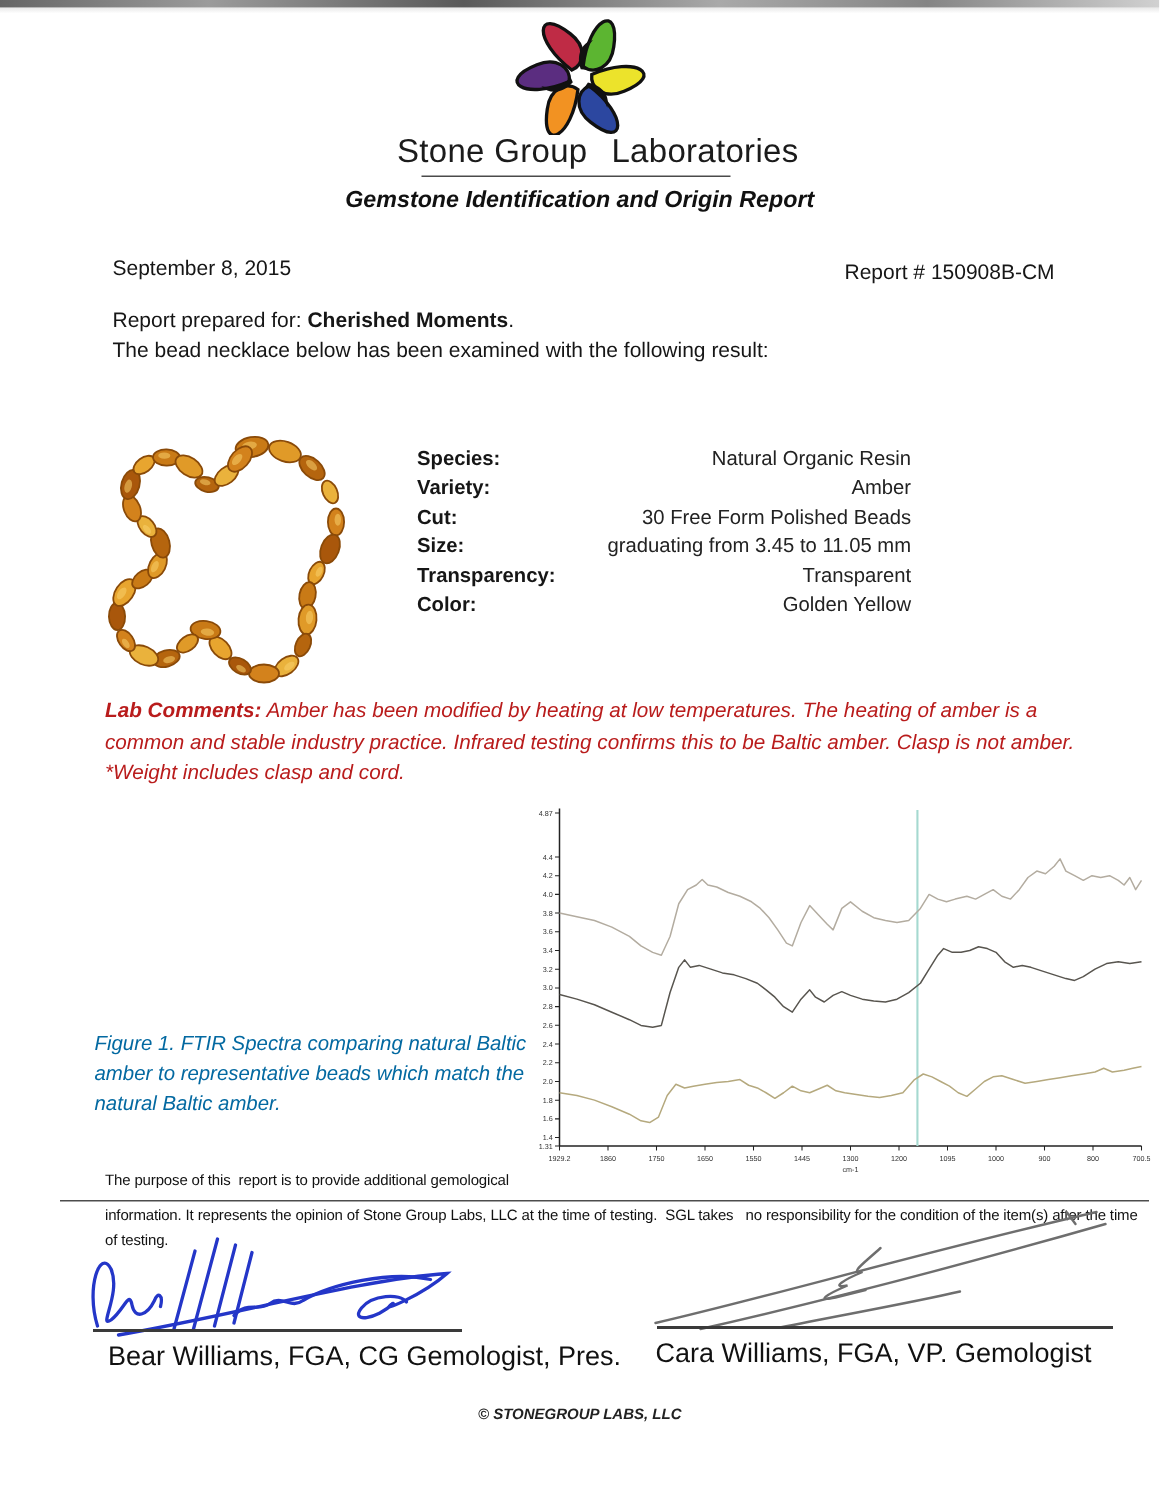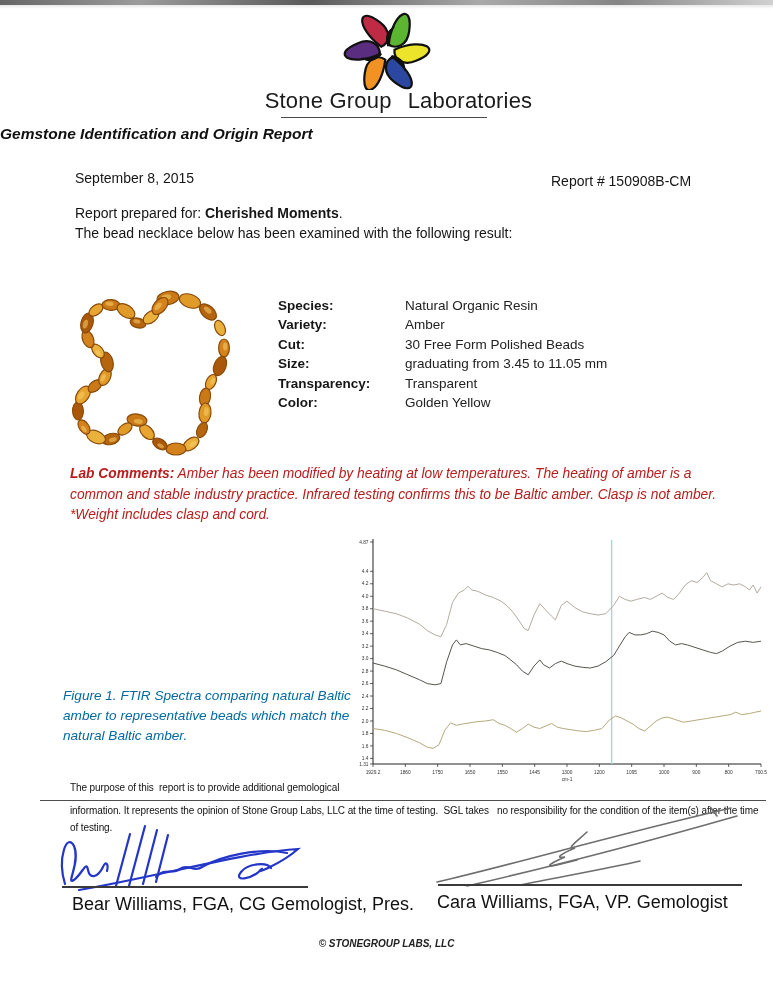--- a/index.html
+++ b/index.html
@@ -8,26 +8,26 @@
   .scan-edge{position:absolute;top:0;left:0;width:773px;height:5px;
         background:linear-gradient(90deg,#4a4a4a 0%,#8a8a8a 18%,#3c3c3c 40%,#9a9a9a 62%,#6f6f6f 80%,#c9c9c9 100%);
         opacity:.85;}
   .scan-edge-fade{position:absolute;top:5px;left:0;width:773px;height:4px;
         background:linear-gradient(#bbbbbb55,transparent);}
   .abs{position:absolute;}
   .brand-row{position:absolute;top:88px;left:0;width:773px;text-align:center;
         font-size:22px;color:#1b1b1b;letter-spacing:.2px;padding-left:12px;}
   .brand-gap{display:inline-block;width:16px;}
   .brand-underline{position:absolute;top:117px;left:281px;width:206px;height:1px;background:#4a4a4a;}
-  .report-title{position:absolute;top:125px;left:0;width:773px;text-align:left;
+  .report-title{position:absolute;top:125px;left:0;width:773px;text-align:center;
         font-size:15.5px;font-weight:bold;font-style:italic;color:#111;}
   .meta{font-size:14px;color:#161616;}
   .bold{font-weight:bold;}
   .results{position:absolute;top:298px;left:278px;font-size:13.5px;color:#161616;}
-  .results .row{display:flex;height:19.4px;align-items:flex-start;}
+  .results .row{display:flex;height:19.4px;align-items:flex-start;justify-content:space-between;}
   .results .lbl{width:127px;font-weight:bold;}
   .results .val{font-weight:400;color:#222;}
   .labcomments{position:absolute;top:464px;left:70px;width:662px;font-size:13.8px;
         font-style:italic;line-height:20.5px;color:#b91c1c;}
   .labcomments .head{font-weight:bold;}
   .figcaption{position:absolute;top:686px;left:63px;width:300px;font-size:13.6px;
         font-style:italic;line-height:20px;color:#0369a1;}
   .disc{font-size:10px;color:#121212;white-space:pre-wrap;letter-spacing:-0.1px;}
   .rule-mid{position:absolute;top:800px;left:40px;width:726px;height:1px;background:#4d4d4d;}
   .sigline{position:absolute;height:2px;background:#3a3a3a;}
@@ -59,21 +59,21 @@
     </svg>
 
   <div class="brand-row">
     <span>Stone Group</span><span class="brand-gap"></span><span>Laboratories</span>
   </div>
   <div class="brand-underline"></div>
 
   <div class="report-title">Gemstone Identification and Origin Report</div>
 
   <div class="abs meta" style="left:75px;top:170px;">September 8, 2015</div>
-  <div class="abs meta" style="left:551px;top:173px;">Report # 150908B-CM</div>
+  <div class="abs meta" style="left:563px;top:173px;">Report # 150908B-CM</div>
 
   <div class="abs meta" style="left:75px;top:205px;">
     <span>Report prepared for: </span><span class="bold">Cherished Moments</span><span>.</span>
   </div>
   <div class="abs meta" style="left:75px;top:225px;">The bead necklace below has been examined with the following result:</div>
 
   <svg id="necklace-svg" class="abs" style="left:56px;top:262px;" width="192" height="196" viewBox="0 0 192 196">
       <ellipse cx="112" cy="36" rx="11" ry="6.6" fill="#c97a16" stroke="#8a4a08" stroke-width="1.2" transform="rotate(-9.5 112 36)"></ellipse>
       <ellipse cx="110.5" cy="34.8" rx="4.95" ry="2.64" fill="#f7cf6a" opacity="0.55" transform="rotate(-9.5 112 36)"></ellipse>
       <ellipse cx="134" cy="39" rx="11" ry="6.6" fill="#e09a28" stroke="#8a4a08" stroke-width="1.2" transform="rotate(19.3 134 39)"></ellipse>

